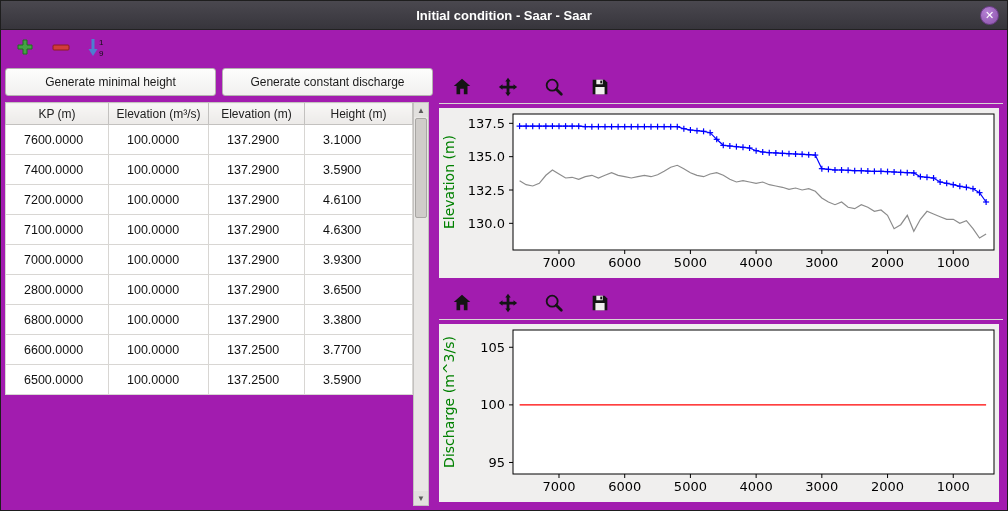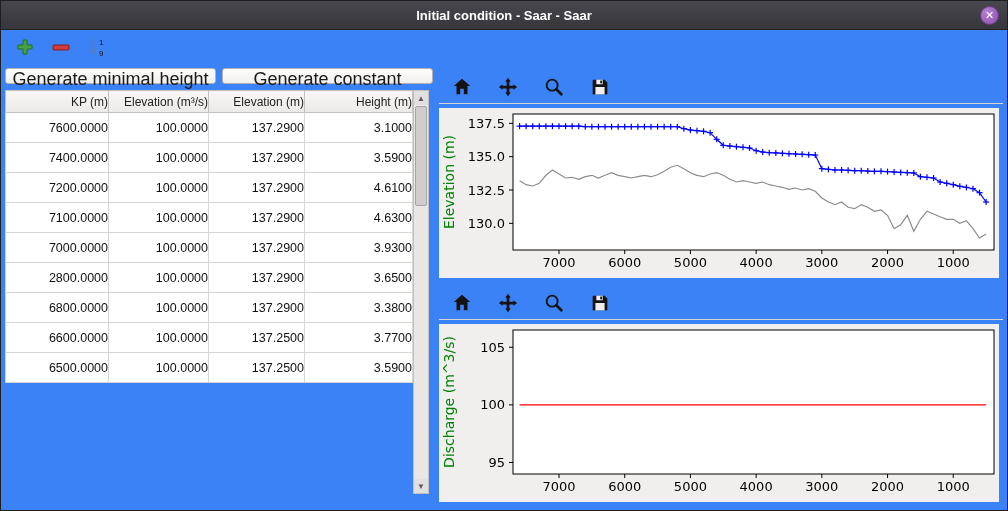--- a/index.html
+++ b/index.html
@@ -1,39 +1,39 @@
 <!DOCTYPE html>
 <html><head>
 <meta charset="utf-8">
 <style>
   * { margin:0; padding:0; box-sizing:border-box; }
   body { font-family:"Liberation Sans", sans-serif; background:#555; }
-  .window { width:1008px; height:511px; background:#3b82f6; border:1px solid #1e1e1e; position:relative; overflow:hidden; }
+  .window { width:1008px; height:511px; background:#a21caf; border:1px solid #1e1e1e; position:relative; overflow:hidden; }
 
   
   .titlebar { height:29px; background:linear-gradient(#4a484f,#37353c); border-bottom:1px solid #222; display:flex; align-items:center; justify-content:center; position:relative; }
   .title { color:#ffffff; font-size:13px; font-weight:bold; }
   .close-btn { position:absolute; right:8px; top:5px; width:19px; height:19px; border-radius:50%;
     background:radial-gradient(circle at 35% 30%, #b581d4, #8a51aa); border:1px solid #6e3e8a;
     color:#fff; display:flex; align-items:center; justify-content:center; font-size:11px; cursor:default; }
 
   
   .app-toolbar { height:34px; display:flex; align-items:center; gap:12px; padding-left:12px; }
   .tool-btn { background:transparent; border:none; width:24px; height:24px; display:flex; align-items:center; justify-content:center; }
 
   
   .content { display:flex; padding:2px 4px 0 4px; height:446px; }
   .left-panel { width:428px; display:flex; flex-direction:column; }
   .buttons-row { display:flex; gap:6px; margin:2px 0 6px 0; }
-  .gen-btn { flex:1; height:16px; background:linear-gradient(#fdfdfc,#f1f0ef); border:1px solid #b4b2b0; border-radius:3px; font-size:18px; color:#1a1a1a; font-family:"Liberation Sans", sans-serif; }
-
-  .table-area { display:flex; flex:1;text-align:right; }
+  .gen-btn { flex:1; height:28px; background:linear-gradient(#fdfdfc,#f1f0ef); border:1px solid #b4b2b0; border-radius:3px; font-size:12px; color:#1a1a1a; font-family:"Liberation Sans", sans-serif; }
+
+  .table-area { display:flex; flex:1; }
   table { border-collapse:collapse; width:407px; table-layout:fixed; background:#fff; align-self:flex-start; }
   th { height:22px; background:linear-gradient(#f8f7f6,#eceae8); border:1px solid #c3c1bf; font-size:12px; font-weight:normal; color:#222; }
-  td { height:30px; border:1px solid #d8d6d3; font-size:12.5px; color:#111; padding-left:10px; background:#fff; }
+  td { height:30px; border:1px solid #d8d6d3; font-size:12.5px; color:#111; padding-left:18px; background:#fff; }
   col.c0 { width:103px; } col.c1 { width:100px; } col.c2 { width:96px; } col.c3 { width:108px; }
 
   .scrollbar { width:16px; height:404px; background:#e9e7e5; border:1px solid #c3c1bf; display:flex; flex-direction:column; }
   .sb-btn { height:14px; display:flex; align-items:center; justify-content:center; font-size:8px; color:#5a5a5a; background:#e2e0de; }
   .sb-track { flex:1; position:relative; }
   .sb-thumb { position:absolute; top:1px; left:1px; right:1px; height:100px; background:#cfccc9; border:1px solid #a8a6a3; border-radius:2px; }
 
   .right-panel { flex:1; display:flex; flex-direction:column; padding-left:6px; }
   .plot-toolbar { height:34px; display:flex; align-items:center; gap:20px; padding:4px 10px; border-bottom:1px solid #d8d6d4; margin-top:4px; }
   .ptool-btn { background:transparent; border:none; width:26px; height:26px; display:flex; align-items:center; justify-content:center; }

